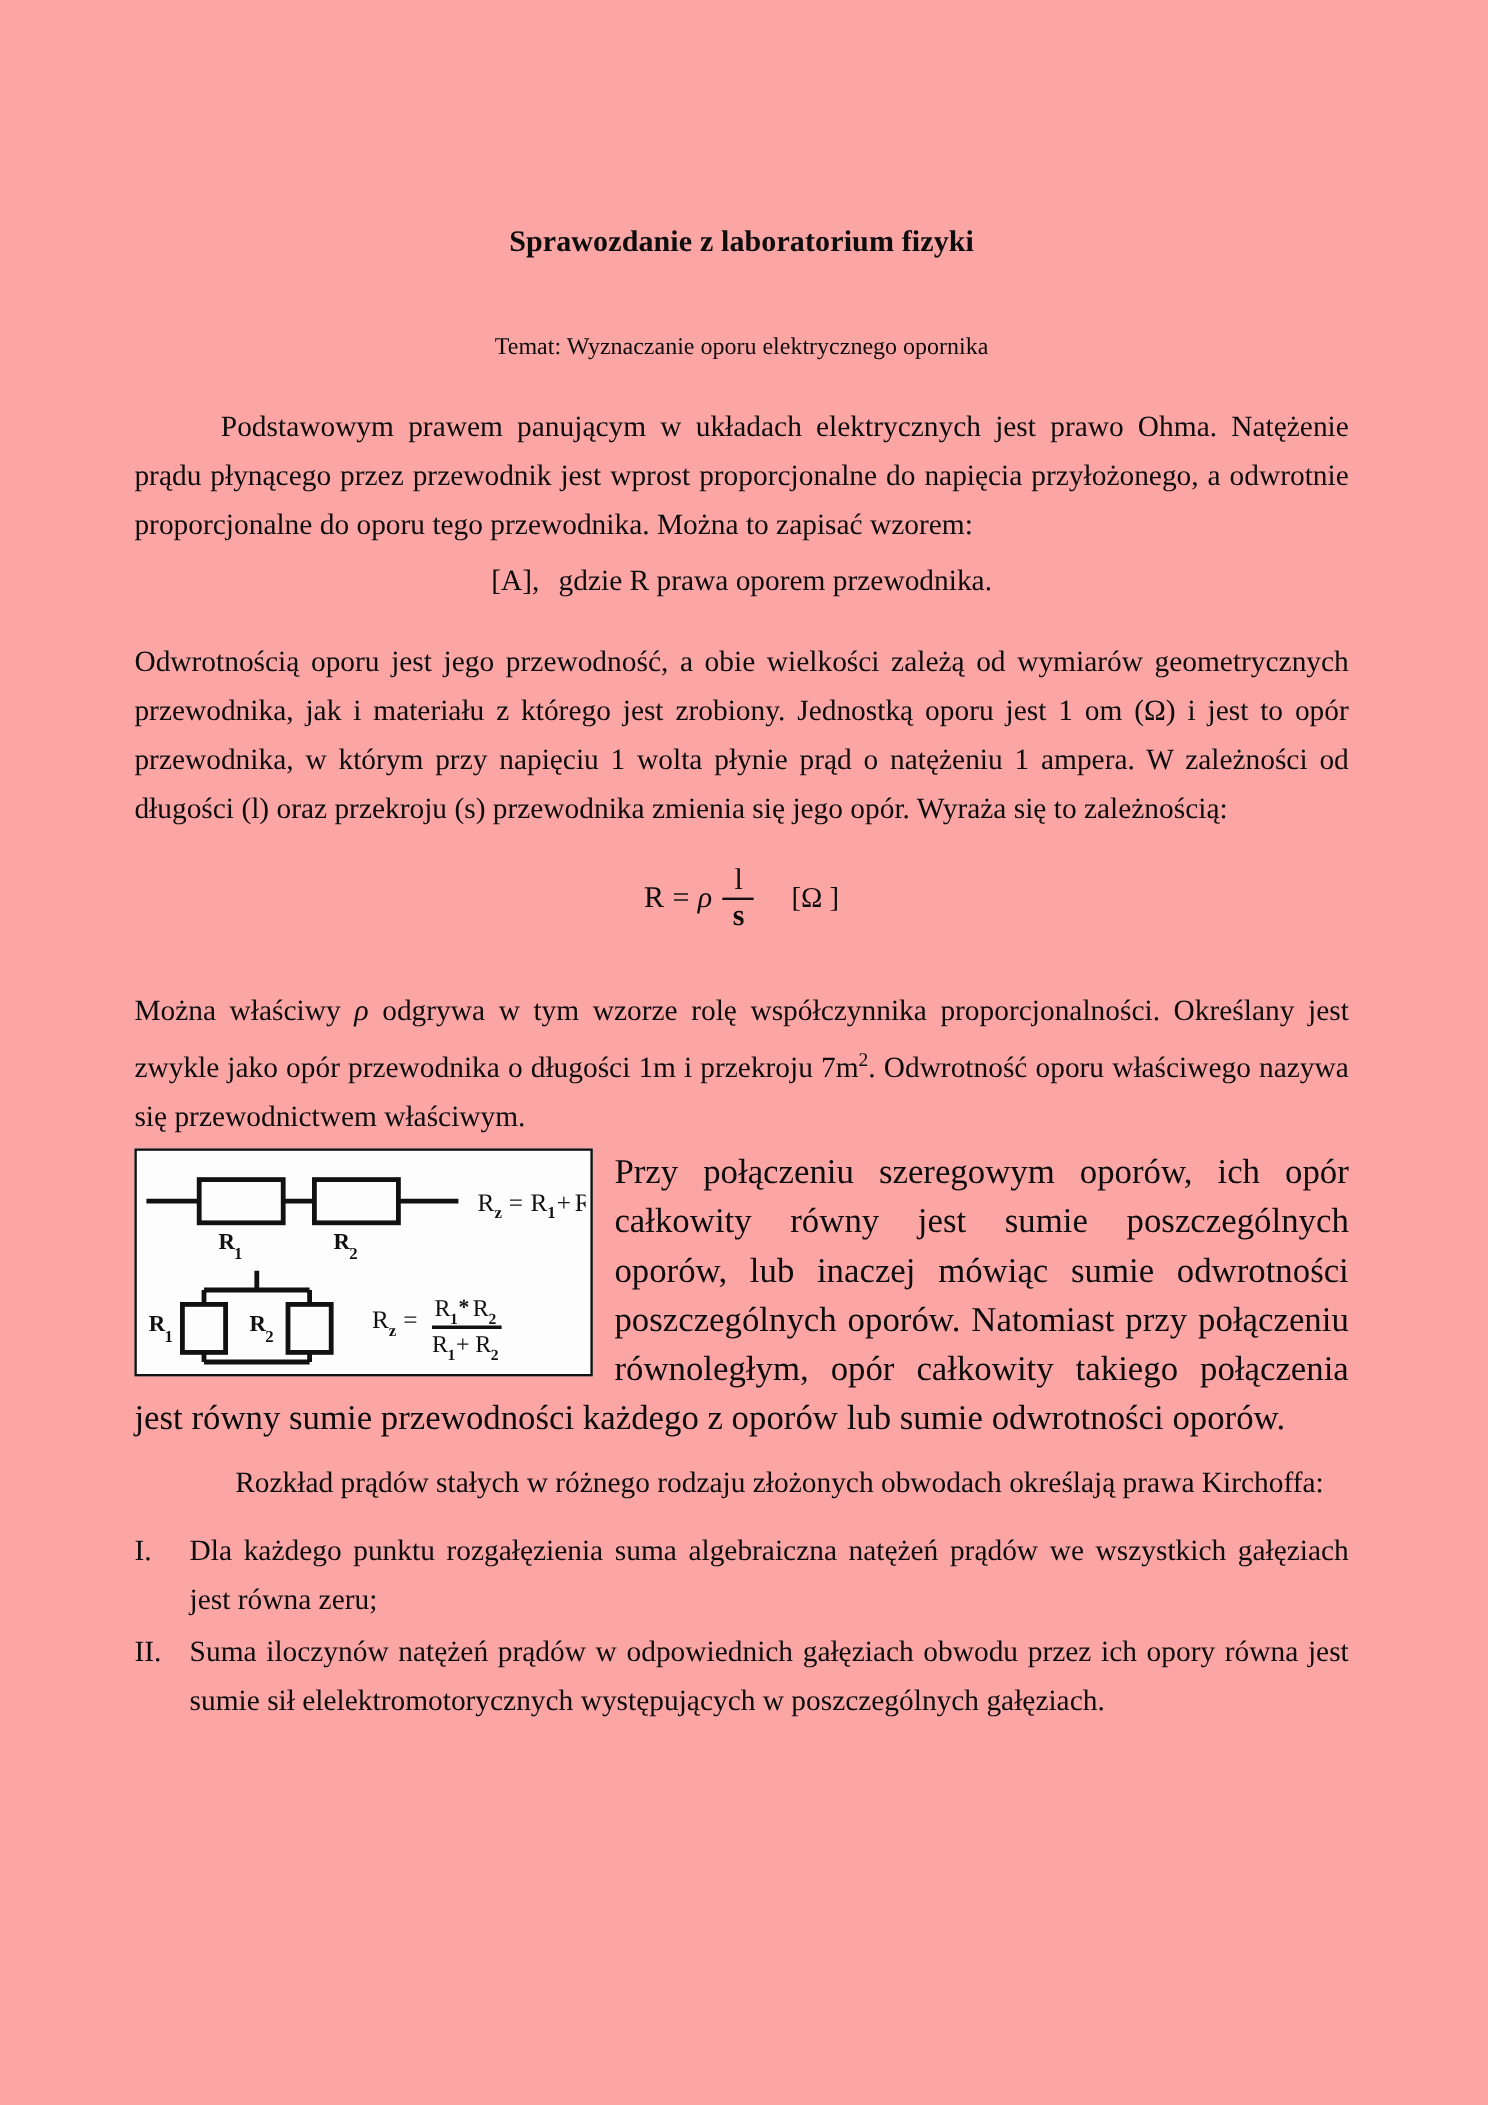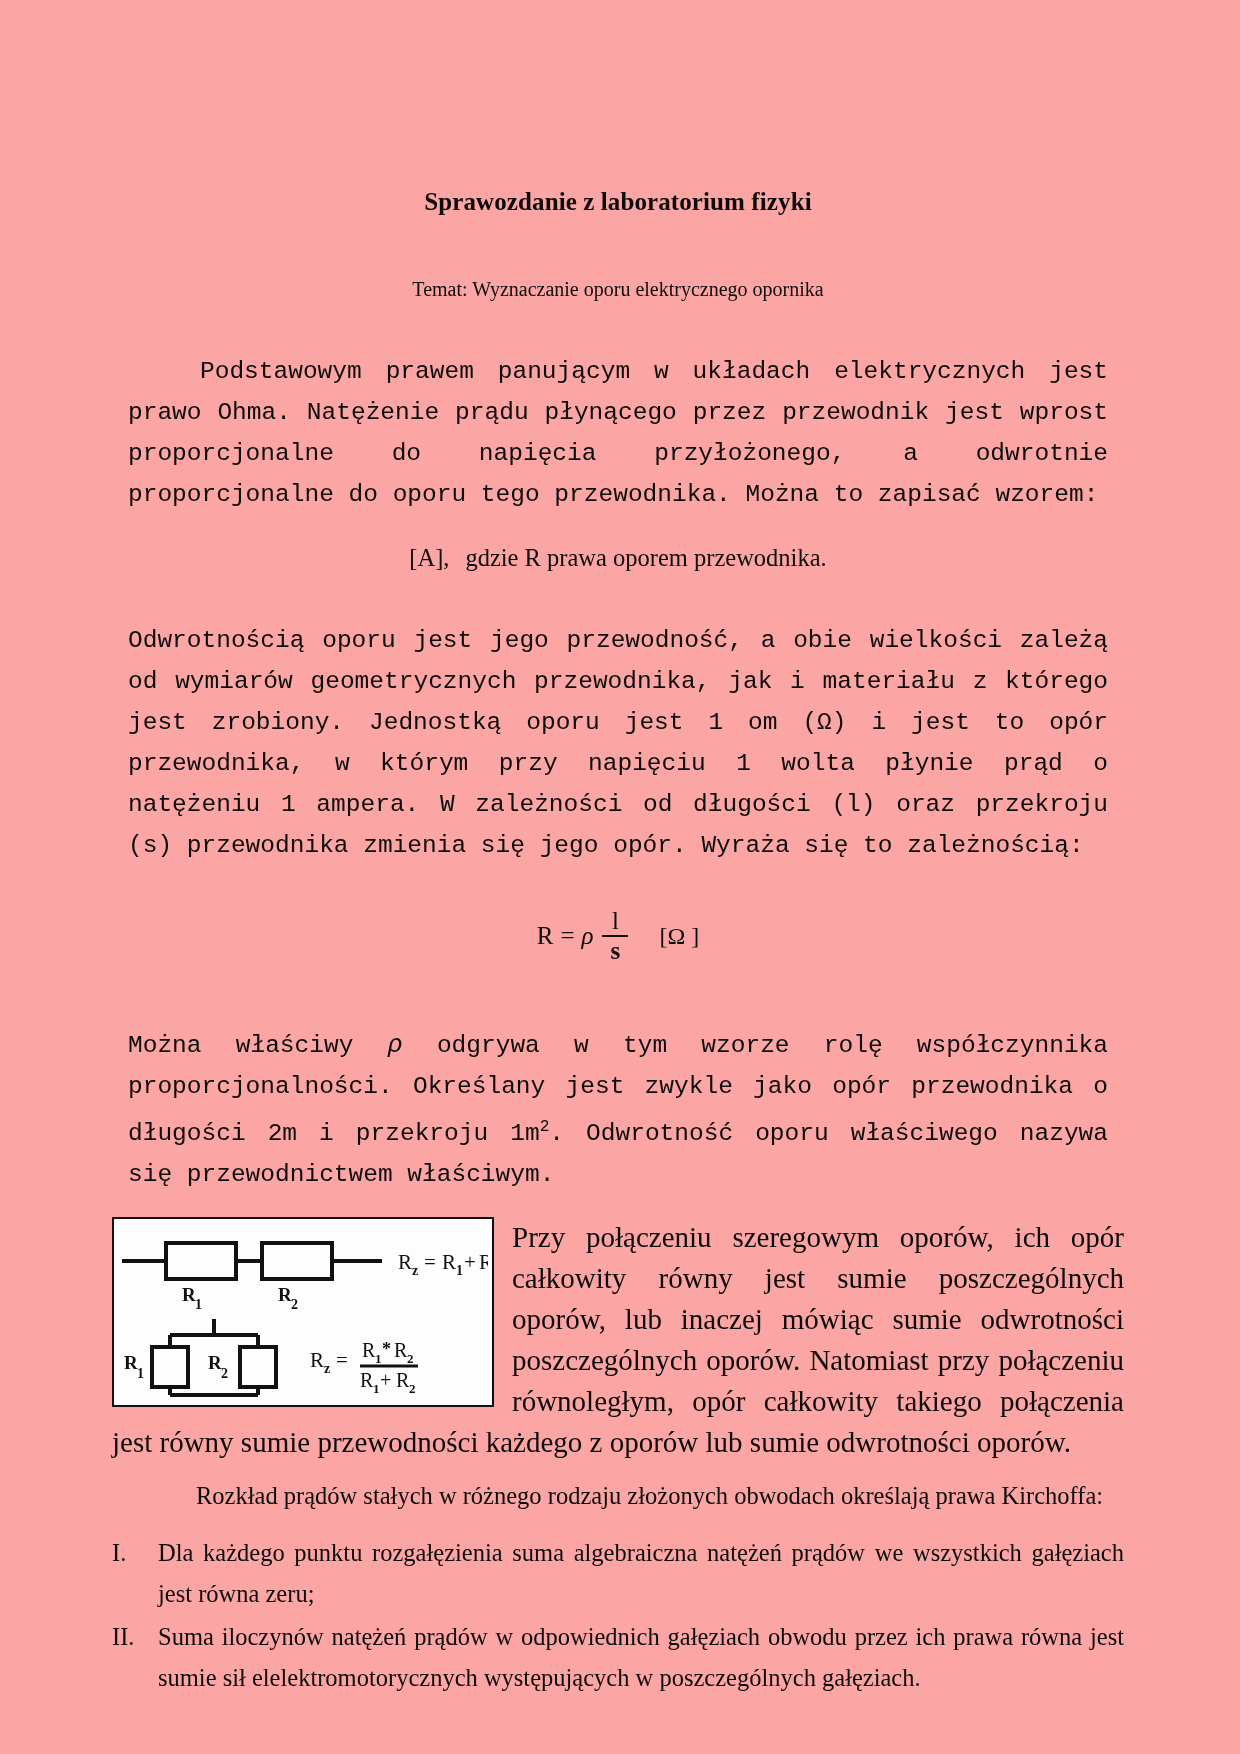--- a/index.html
+++ b/index.html
@@ -40,23 +40,22 @@
     font-size: 20px;
     padding-top: 62px;
     margin: 0;
   }
 
   p.body-text {
     font-size: 24.5px;
     line-height: 41px;
     text-align: justify;
     text-justify: inter-word;
-    margin: 16px;
+    margin: 0;
     padding: 0;
-    font-family: Liberation Mono, monospace;
   }
   p.first-para {
     padding-top: 34px;
     text-indent: 72px;
   }
   p.second-para {
     padding-top: 26px;
   }
   p.third-para {
     padding-top: 22px;
@@ -179,21 +178,21 @@
         <span class="frac">
           <span class="num">l</span>
           <span class="bar"></span>
           <span class="den">s</span>
         </span>
         <span class="unit-brackets">[Ω ]</span>
       </span>
     </div>
 
     <p class="body-text third-para">
-      <span>Można właściwy </span><span class="rho">ρ</span><span> odgrywa w tym wzorze rolę współczynnika proporcjonalności. Określany jest zwykle jako opór przewodnika o długości 2m i przekroju 1m</span><sup class="sq">2</sup><span>. Odwrotność oporu właściwego nazywa się przewodnictwem właściwym.</span>
+      <span>Można właściwy </span><span class="rho">ρ</span><span> odgrywa w tym wzorze rolę współczynnika proporcjonalności. Określany jest zwykle jako opór przewodnika o długości 1m i przekroju 7m</span><sup class="sq">2</sup><span>. Odwrotność oporu właściwego nazywa się przewodnictwem właściwym.</span>
     </p>
 
     <div class="figure-box">
       <svg class="fig-svg" width="374" height="182" viewBox="0 0 374 182">
         <g stroke="#111" stroke-width="4" fill="none">
 
           <line x1="8" y1="42" x2="52" y2="42"></line>
           <line x1="122" y1="42" x2="148" y2="42"></line>
           <line x1="218" y1="42" x2="268" y2="42"></line>
         </g>
@@ -252,18 +251,18 @@
 
     <p class="after-figure para-indent">Rozkład prądów stałych w różnego rodzaju złożonych obwodach określają prawa Kirchoffa:</p>
 
     <ol class="kirchhoff">
       <li>
         <span class="marker">I.</span>
         <span>Dla każdego punktu rozgałęzienia suma algebraiczna natężeń prądów we wszystkich gałęziach jest równa zeru;</span>
       </li>
       <li>
         <span class="marker">II.</span>
-        <span>Suma iloczynów natężeń prądów w odpowiednich gałęziach obwodu przez ich prawa równa jest sumie sił elelektromotorycznych występujących w poszczególnych gałęziach.</span>
+        <span>Suma iloczynów natężeń prądów w odpowiednich gałęziach obwodu przez ich opory równa jest sumie sił elelektromotorycznych występujących w poszczególnych gałęziach.</span>
       </li>
     </ol>
 
   </div>
 </div>
 
 </body></html>

